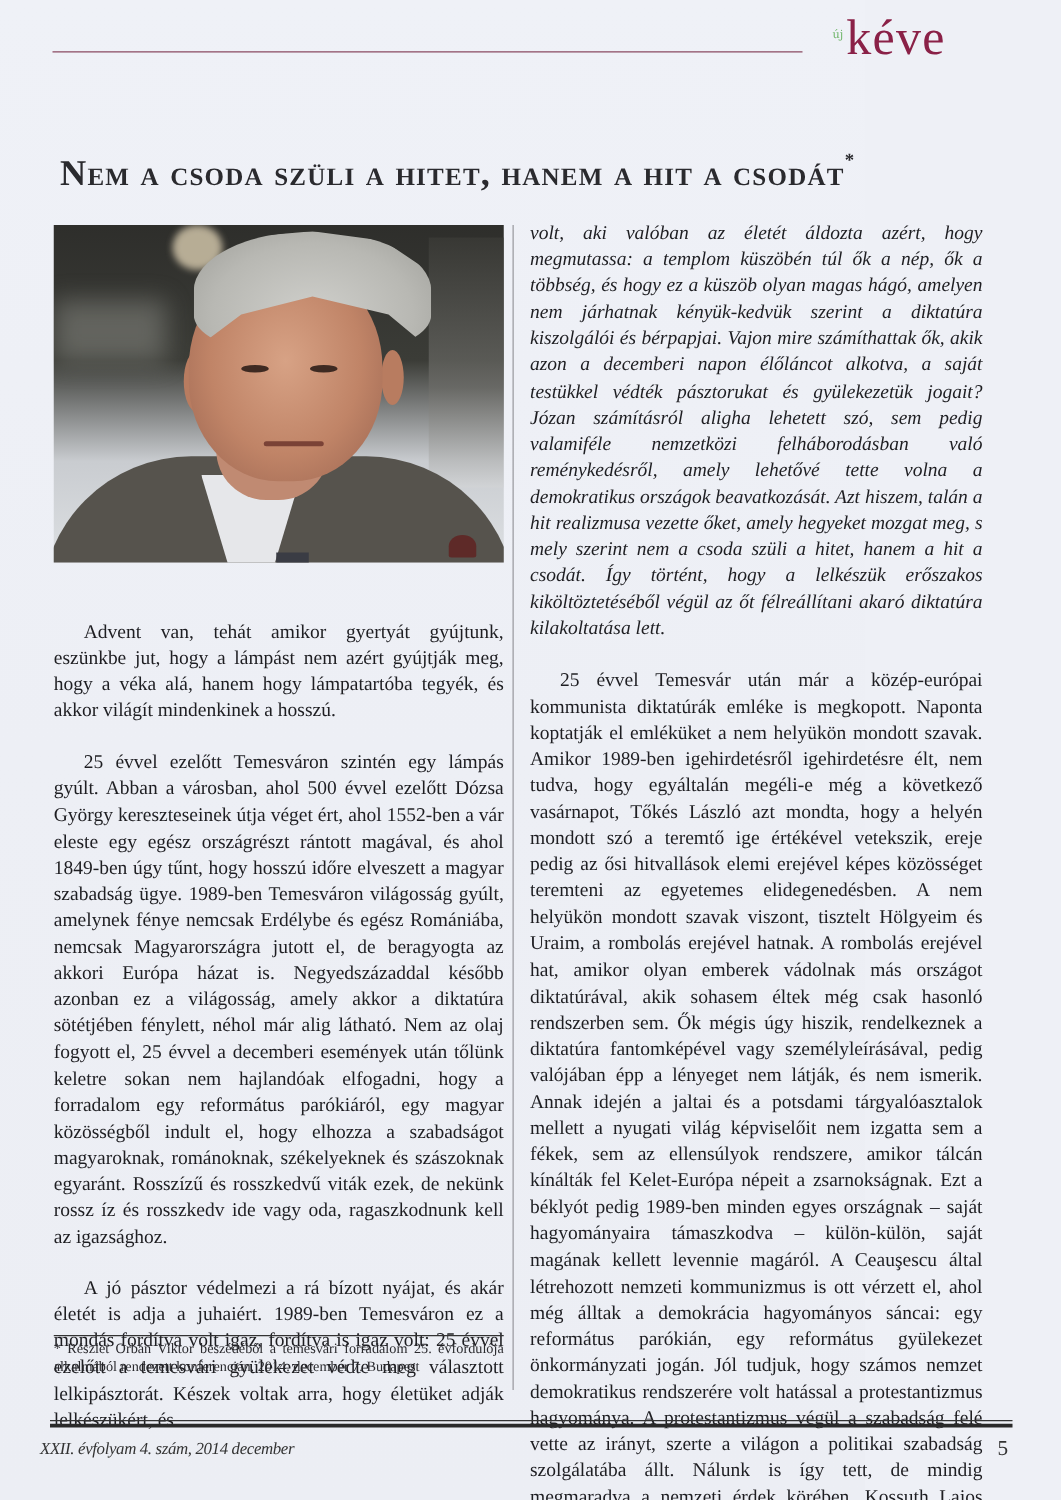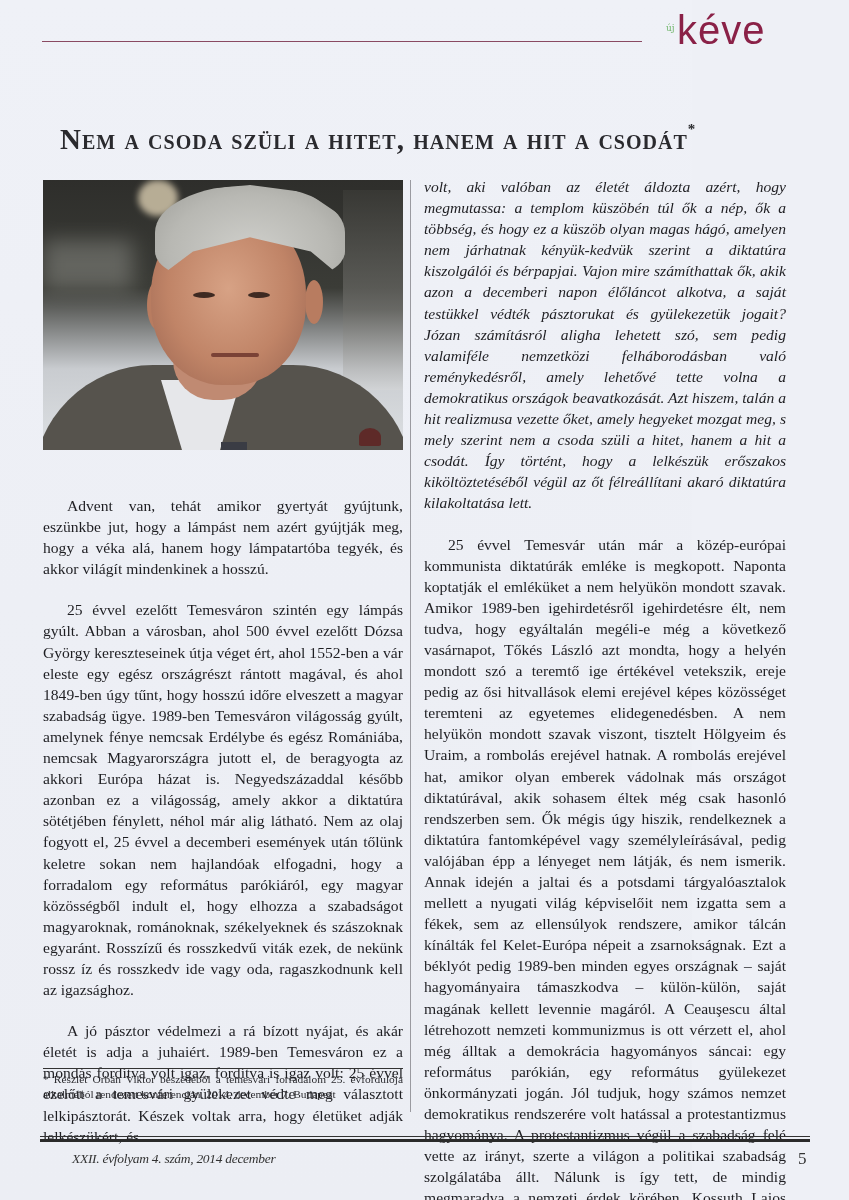--- a/index.html
+++ b/index.html
@@ -21,25 +21,25 @@
     .logo {
       position: absolute; left: 655px; top: 14px; height: 44px; width: 140px;
     }
     .logo-small {
       position: absolute; left: 11px; top: 9px;
       font-family: "DejaVu Serif", serif; font-size: 9px; color: #6fb56a;
       letter-spacing: 0;
     }
     .logo-main {
       position: absolute; left: 22px; top: -4px;
-      font-family: Liberation Sans, sans-serif; font-size: 40px; color: #8a2147;
+      font-family: Liberation Serif, serif; font-size: 40px; color: #8a2147;
       letter-spacing: 1px; line-height: 1;
     }
     .title {
-      position: absolute; left: 60px; top: 104px; width: 740px;
+      position: absolute; left: 48px; top: 104px; width: 740px;
       font-family: "Liberation Serif", serif;
       font-size: 29px; letter-spacing: 1px; color: #2a2a2e;
       font-variant: small-caps; white-space: nowrap;
     }
     .title sup { font-size: 15px; vertical-align: top; position: relative; top: -2px; }
 
     .photo {
       position: absolute; left: 43px; top: 180px; width: 360px; height: 270px;
       overflow: hidden;
       background: linear-gradient(180deg, #2e2e2b 0%, #3b3c37 40%, #c9ccd0 70%, #dde0e3 100%);
@@ -130,21 +130,21 @@
     }
 
     .footer-rule-thin {
       position: absolute; left: 40px; top: 1136px; width: 770px; height: 1px; background: #333;
     }
     .footer-rule-thick {
       position: absolute; left: 40px; top: 1139px; width: 770px; height: 3px; background: #2a2a2a;
     }
     .footer-left {
       position: absolute; left: 32px; top: 1151px;
-      font-style: italic; font-size: 13.5px; color: #333; letter-spacing: -0.3px; margin-left: 40px;
+      font-style: italic; font-size: 13.5px; color: #333; letter-spacing: -0.3px;
     }
     .footer-right {
       position: absolute; left: 798px; top: 1149px;
       font-size: 17px; color: #333;
     }
   </style>
 </head>
 <body>
 
 <div class="page">

